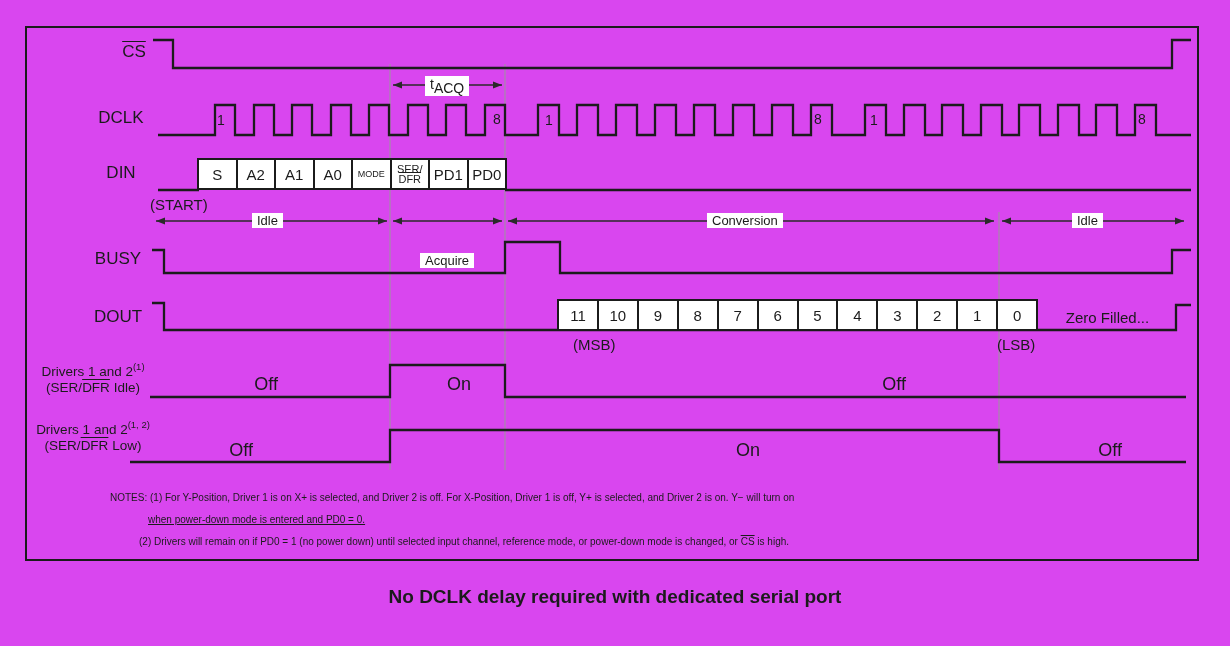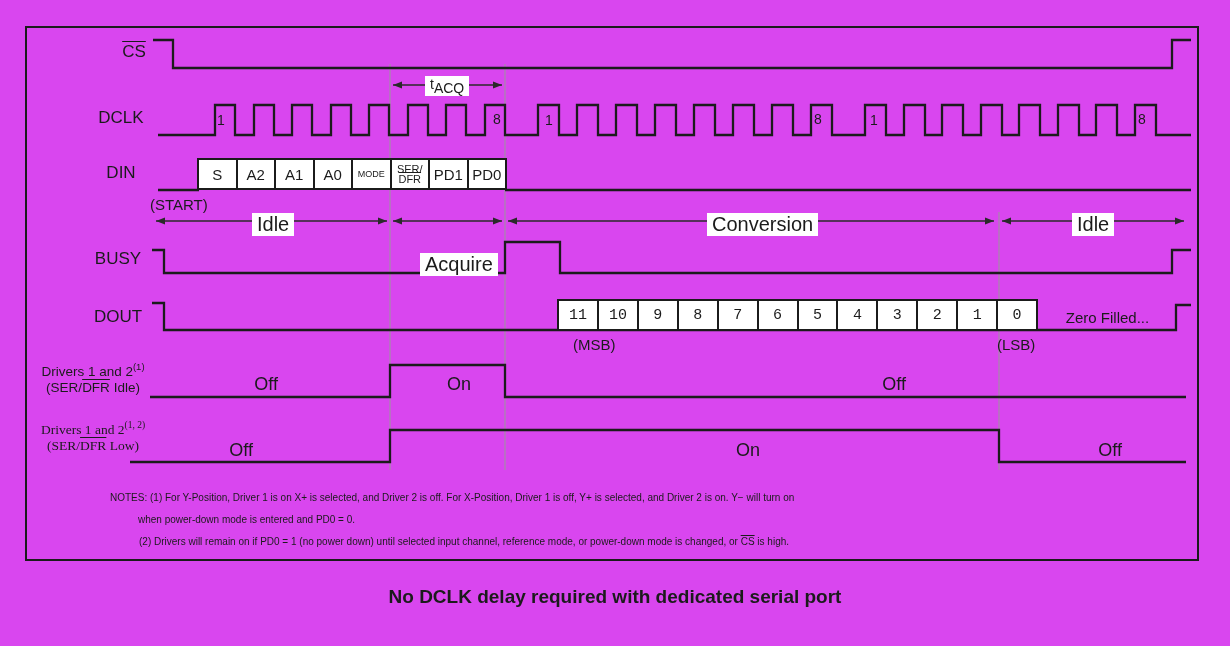--- a/index.html
+++ b/index.html
@@ -4,33 +4,33 @@
 <style>
   html,body{margin:0;padding:0;background:#ffffff;}
   .canvas{position:relative;width:1230px;height:646px;background:#d946ef;overflow:hidden;
           font-family:"Liberation Sans", sans-serif;color:#1b1b1b;}
   .frame{position:absolute;left:25px;top:26px;width:1170px;height:531px;border:2px solid #1b1b1b;}
   svg.wave{position:absolute;left:0;top:0;}
   .lbl{position:absolute;white-space:nowrap;}
   .siglbl{font-size:17px;text-align:center;}
   .ov{text-decoration:overline;}
   .digit{font-size:14px;text-align:center;width:20px;}
-  .phase{font-size:20px;text-align:center;background:#ffffff;padding:0 5px;}
+  .phase{font-size:13px;text-align:center;background:#ffffff;padding:0 5px;}
   .state{font-size:18px;text-align:right;width:50px;}
   .drvlbl{font-size:13.5px;text-align:center;width:130px;line-height:16px;}
   .drvlbl sup{font-size:9.5px;}
   .boxrow{position:absolute;display:flex;}
   .wbox{flex:1 1 0;border:2px solid #1b1b1b;margin-left:-2px;background:#ffffff;
         display:flex;align-items:center;justify-content:center;font-size:15px;}
   .wbox:first-child{margin-left:0;}
   .wbox .tiny{font-size:9px;letter-spacing:0;}
   .wbox .frac{font-size:11px;line-height:10px;text-align:center;}
   .ann{font-size:15px;}
   .notes{position:absolute;left:110px;top:487px;width:1090px;font-size:10px;line-height:22px;}
-  .notes .n2{margin-left:28px;}
+  .notes .n2{margin-left:38px;text-decoration:underline;}
   .notes .n3{margin-left:29px;}
   .caption{position:absolute;left:0;top:586px;width:1230px;text-align:center;
            font-size:19px;font-weight:bold;line-height:22px;}
   .tacq{font-size:14px;}
   .tacq sub{font-size:14px;text-align:center;}
 </style>
 </head>
 <body>
 
 <div class="canvas">
@@ -120,21 +120,21 @@
 
   <div class="lbl phase" style="left:252px;top:213px;">Idle</div>
   <div class="lbl phase" style="left:420px;top:213px;margin-top:40px;">Acquire</div>
   <div class="lbl phase" style="left:707px;top:213px;">Conversion</div>
   <div class="lbl phase" style="left:1072px;top:213px;">Idle</div>
 
   <div class="lbl phase tacq" style="left:425px;top:76px;">
     <span>t</span><sub>ACQ</sub>
   </div>
 
-  <div class="boxrow" style="left:557px;top:299px;width:481px;height:32px;font-family:Liberation Mono, monospace;">
+  <div class="boxrow" style="left:557px;top:299px;width:481px;height:32px;">
     <div class="wbox">
         <span>11</span>
       </div>
     <div class="wbox">
         <span>10</span>
       </div>
     <div class="wbox">
         <span>9</span>
       </div>
     <div class="wbox">
@@ -170,21 +170,21 @@
   <div class="lbl ann" style="left:1045px;top:309px;width:125px;text-align:center;">Zero Filled...</div>
 
   <div class="lbl drvlbl" style="left:28px;top:359px;">
     <span>Drivers 1 and 2</span><sup>(1)</sup><br>
     <span>(SER/</span><span class="ov">DFR</span><span> Idle)</span>
   </div>
   <div class="lbl state" style="left:228px;top:374px;">Off</div>
   <div class="lbl state" style="left:421px;top:374px;">On</div>
   <div class="lbl state" style="left:856px;top:374px;">Off</div>
 
-  <div class="lbl drvlbl" style="left:28px;top:417px;font-family:Liberation Serif, serif;">
+  <div class="lbl drvlbl" style="left:28px;top:417px;">
     <span>Drivers 1 and 2</span><sup>(1, 2)</sup><br>
     <span>(SER/</span><span class="ov">DFR</span><span> Low)</span>
   </div>
   <div class="lbl state" style="left:203px;top:440px;">Off</div>
   <div class="lbl state" style="left:710px;top:440px;">On</div>
   <div class="lbl state" style="left:1072px;top:440px;">Off</div>
 
   <div class="notes">
     <div class="n1">NOTES: (1) For Y-Position, Driver 1 is on X+ is selected, and Driver 2 is off. For X-Position, Driver 1 is off, Y+ is selected, and Driver 2 is on. Y− will turn on</div>
     <div class="n2">when power-down mode is entered and PD0 = 0.</div>

